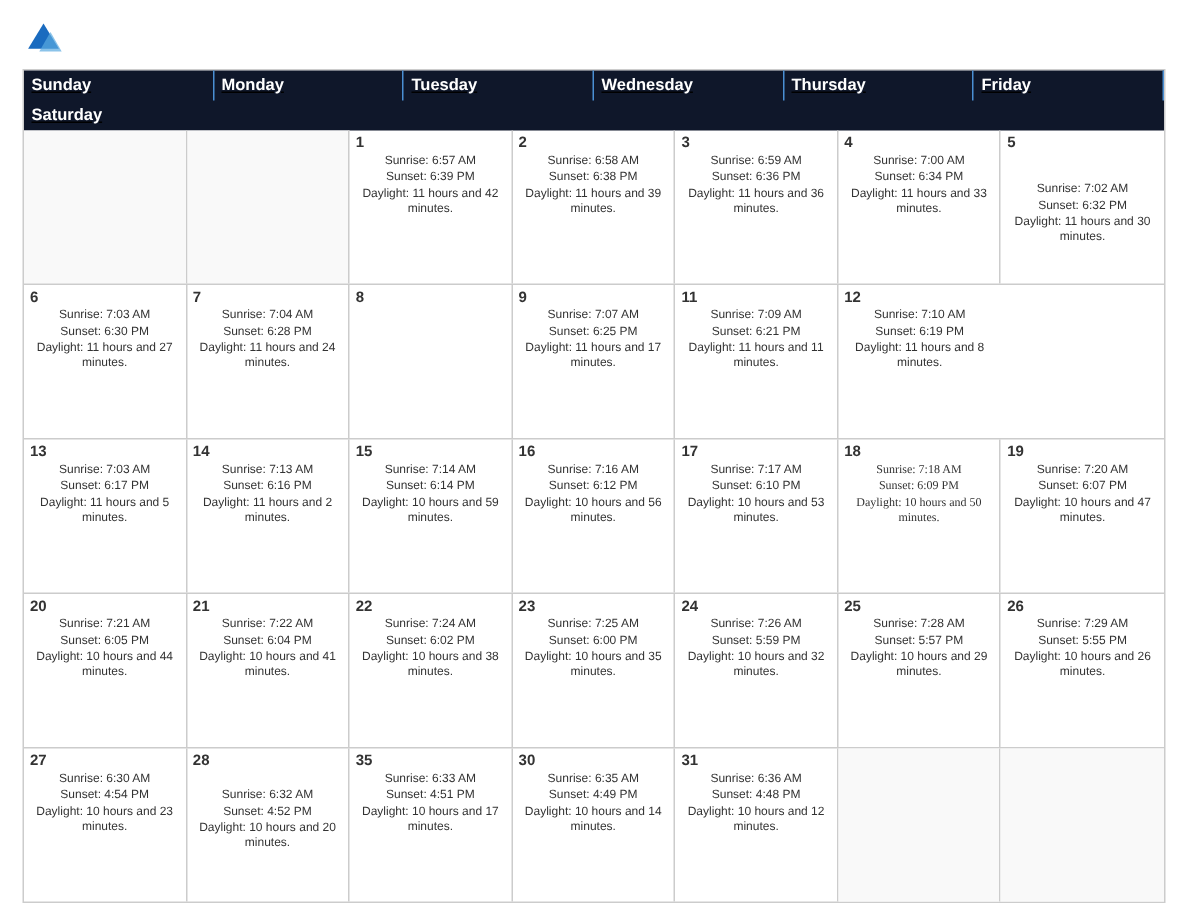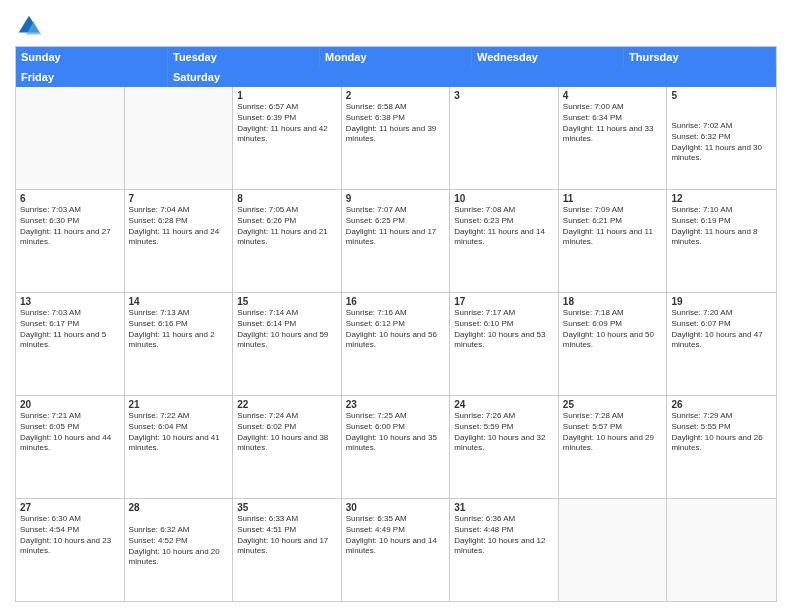--- a/index.html
+++ b/index.html
@@ -62,22 +62,23 @@
       color: #555;
     }
     .calendar {
       flex: 1;
       display: flex;
       flex-direction: column;
       border: 1px solid #ccc;
     }
     .cal-header {
       display: grid;
-      grid-template-columns: repeat(5, 1fr);
-      background: #3b82f6;
+      grid-template-columns: repeat(6, 1fr);
+      background: #0f172a;
+      text-decoration: underline;
     }
     .cal-header-cell {
       color: #fff;
       font-size: 11px;
       font-weight: bold;
       padding: 4px 5px;
       text-align: left;
       border-right: 1px solid #4a8fd3;
     }
     .cal-header-cell:last-child { border-right: none; }
@@ -105,20 +106,21 @@
     .cal-cell.empty { background: #f9f9f9; }
     .day-num {
       font-size: 10px;
       font-weight: bold;
       margin-bottom: 1px;
     }
     .cell-info {
       font-size: 8px;
       line-height: 1.35;
       color: #333;
+      text-align: center;
     }
   </style>
 </head>
 <body>
 
 <div class="page">
   <div class="header">
     <div class="logo">
       <svg class="logo-icon" viewBox="0 0 30 30">
         <polygon points="15,4 26,22 4,22" fill="#1a6bbf"></polygon>
@@ -131,22 +133,22 @@
     </div>
     <div class="title-section">
       <div class="month-title"></div>
       <div class="location"></div>
     </div>
   </div>
 
   <div class="calendar">
     <div class="cal-header">
     <div class="cal-header-cell">Sunday</div>
+        <div class="cal-header-cell">Monday</div>
         <div class="cal-header-cell">Tuesday</div>
-        <div class="cal-header-cell">Monday</div>
         <div class="cal-header-cell">Wednesday</div>
         <div class="cal-header-cell">Thursday</div>
         <div class="cal-header-cell">Friday</div>
         <div class="cal-header-cell">Saturday</div>
       </div>
     <div class="cal-body">
     <div class="cal-row">
           <div class="cal-cell empty"></div>
           <div class="cal-cell empty"></div>
           <div class="cal-cell">
@@ -156,20 +158,23 @@
 Daylight: 11 hours and 42 minutes.</div>
           </div>
           <div class="cal-cell">
             <div class="day-num">2</div>
             <div class="cell-info" style="white-space: pre-line;">Sunrise: 6:58 AM
 Sunset: 6:38 PM
 Daylight: 11 hours and 39 minutes.</div>
           </div>
           <div class="cal-cell">
             <div class="day-num">3</div>
+            <div class="cell-info" style="white-space: pre-line;">Sunrise: 6:59 AM
+Sunset: 6:36 PM
+Daylight: 11 hours and 36 minutes.</div>
           </div>
           <div class="cal-cell">
             <div class="day-num">4</div>
             <div class="cell-info" style="white-space: pre-line;">Sunrise: 7:00 AM
 Sunset: 6:34 PM
 Daylight: 11 hours and 33 minutes.</div>
           </div>
           <div class="cal-cell">
             <div class="day-num">5</div>
             <div class="cell-info" style="white-space: pre-line; margin-top: 20px;">Sunrise: 7:02 AM
@@ -185,37 +190,28 @@
 Daylight: 11 hours and 27 minutes.</div>
           </div>
           <div class="cal-cell">
             <div class="day-num">7</div>
             <div class="cell-info" style="white-space: pre-line;">Sunrise: 7:04 AM
 Sunset: 6:28 PM
 Daylight: 11 hours and 24 minutes.</div>
           </div>
           <div class="cal-cell">
             <div class="day-num">8</div>
-            <div class="cell-info" style="white-space: pre-line;">Sunrise: 7:05 AM
-Sunset: 6:26 PM
-Daylight: 11 hours and 21 minutes.</div>
           </div>
           <div class="cal-cell">
             <div class="day-num">9</div>
             <div class="cell-info" style="white-space: pre-line;">Sunrise: 7:07 AM
 Sunset: 6:25 PM
 Daylight: 11 hours and 17 minutes.</div>
           </div>
           <div class="cal-cell">
-            <div class="day-num">10</div>
-            <div class="cell-info" style="white-space: pre-line;">Sunrise: 7:08 AM
-Sunset: 6:23 PM
-Daylight: 11 hours and 14 minutes.</div>
-          </div>
-          <div class="cal-cell">
             <div class="day-num">11</div>
             <div class="cell-info" style="white-space: pre-line;">Sunrise: 7:09 AM
 Sunset: 6:21 PM
 Daylight: 11 hours and 11 minutes.</div>
           </div>
           <div class="cal-cell">
             <div class="day-num">12</div>
             <div class="cell-info" style="white-space: pre-line;">Sunrise: 7:10 AM
 Sunset: 6:19 PM
 Daylight: 11 hours and 8 minutes.</div>
@@ -247,21 +243,21 @@
 Daylight: 10 hours and 56 minutes.</div>
           </div>
           <div class="cal-cell">
             <div class="day-num">17</div>
             <div class="cell-info" style="white-space: pre-line;">Sunrise: 7:17 AM
 Sunset: 6:10 PM
 Daylight: 10 hours and 53 minutes.</div>
           </div>
           <div class="cal-cell">
             <div class="day-num">18</div>
-            <div class="cell-info" style="white-space: pre-line;">Sunrise: 7:18 AM
+            <div class="cell-info" style="white-space: pre-line; font-family: Liberation Serif, serif;">Sunrise: 7:18 AM
 Sunset: 6:09 PM
 Daylight: 10 hours and 50 minutes.</div>
           </div>
           <div class="cal-cell">
             <div class="day-num">19</div>
             <div class="cell-info" style="white-space: pre-line;">Sunrise: 7:20 AM
 Sunset: 6:07 PM
 Daylight: 10 hours and 47 minutes.</div>
           </div>
         </div>

